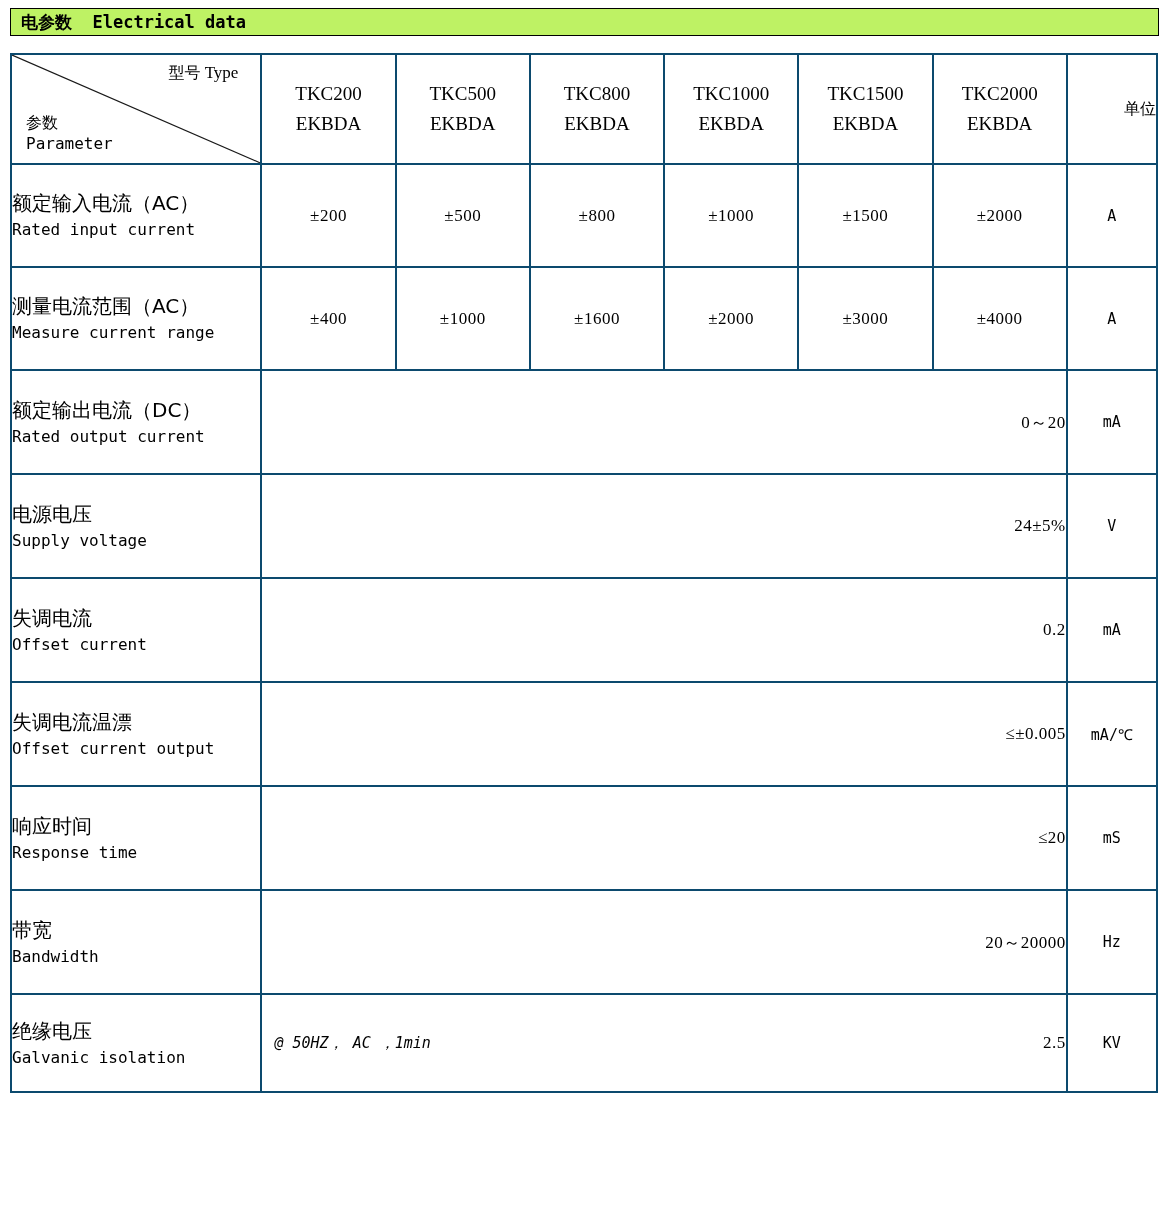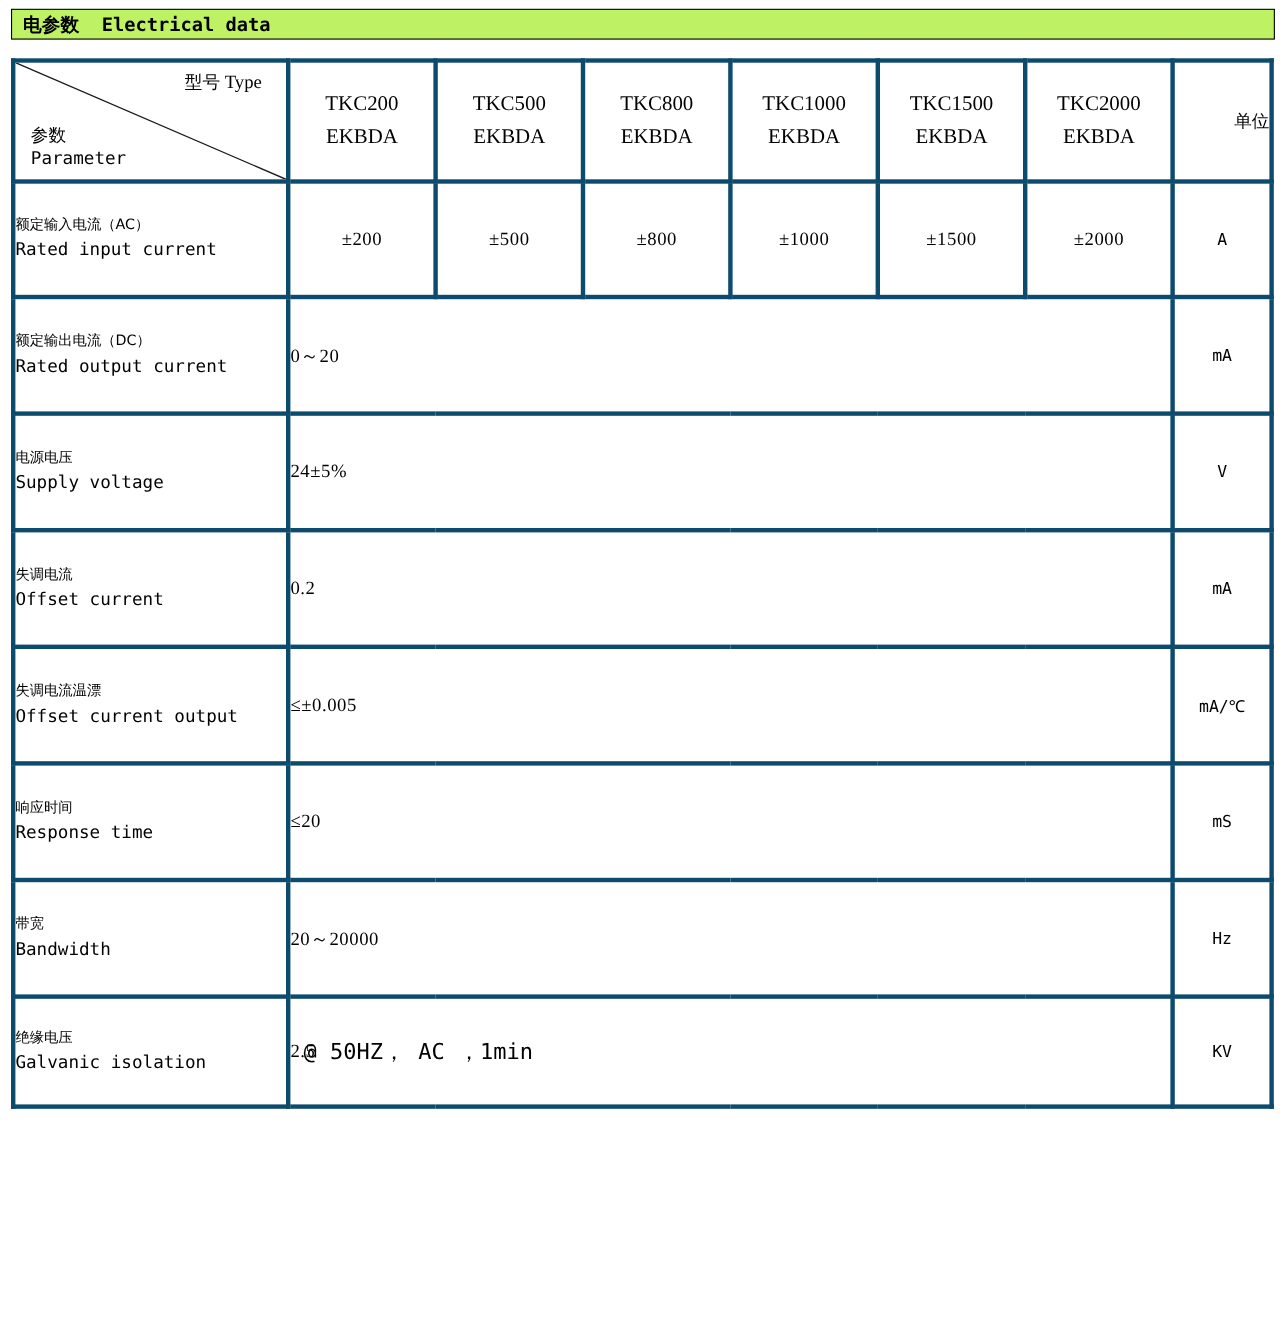--- a/index.html
+++ b/index.html
@@ -38,21 +38,21 @@
   }
 
   
   table.spec {
     border-collapse: collapse;
     margin: 17px 10px 0 10px;
     width: 1148px;
     table-layout: fixed;
   }
   table.spec td, table.spec th {
-    border: 4px solid #0c4a6e;
+    border: 2px solid #0c4a6e;
     padding: 0;
     vertical-align: middle;
     font-weight: normal;
   }
 
   
   col.c-param { width: 250px; }
   col.c-model { width: 134px; }
   col.c-unit  { width: 90px; }
 
@@ -111,54 +111,55 @@
   }
 
   
   td.pname {
     padding: 8px 12px;
     line-height: 1.45;
   }
   td.pname .cn {
     display: block;
     font-family: "DejaVu Sans", sans-serif;
-    font-size: 13px;
+    font-size: 20px;
   }
   td.pname .en {
     display: block;
     font-family: "DejaVu Sans Mono", monospace;
     font-size: 16px;
   }
 
   td.val {
     text-align: center;
     font-family: "Liberation Serif", serif;
     font-size: 17px;
     letter-spacing: 0.5px;
   }
   td.unit {
     text-align: center;
     font-family: "DejaVu Sans Mono", monospace;
     font-size: 15px;
   }
   td.span-val {
-    text-align: left;
+    text-align: right;
     font-family: "Liberation Serif", serif;
     font-size: 17px;
     letter-spacing: 0.5px;
     position: relative;
   }
   td.span-val .note {
     position: absolute;
     left: 12px;
     top: 50%;
     transform: translateY(-50%);
     font-family: "DejaVu Sans Mono", monospace;
-    font-size: 20px;
+    font-size: 15px;
     letter-spacing: 0;
+    font-style: italic;
   }
   tr.r-tall td { height: 101px; }
   tr.r-mid  td { height: 102px; }
   tr.r-last td { height: 96px; }
 </style>
 </head>
 <body>
 
 <div class="page">
 
@@ -207,20 +208,33 @@
         </td>
         <td class="val">±200</td>
         <td class="val">±500</td>
         <td class="val">±800</td>
         <td class="val">±1000</td>
         <td class="val">±1500</td>
         <td class="val">±2000</td>
         <td class="unit">A</td>
       </tr>
 
+      <tr class="r-tall">
+        <td class="pname">
+          <span class="cn">测量电流范围（AC）</span>
+          <span class="en">Measure current range</span>
+        </td>
+        <td class="val">±400</td>
+        <td class="val">±1000</td>
+        <td class="val">±1600</td>
+        <td class="val">±2000</td>
+        <td class="val">±3000</td>
+        <td class="val">±4000</td>
+        <td class="unit">A</td>
+      </tr>
 
       <tr class="r-mid">
         <td class="pname">
           <span class="cn">额定输出电流（DC）</span>
           <span class="en">Rated output current</span>
         </td>
         <td class="span-val" colspan="6">0～20</td>
         <td class="unit">mA</td>
       </tr>
 

